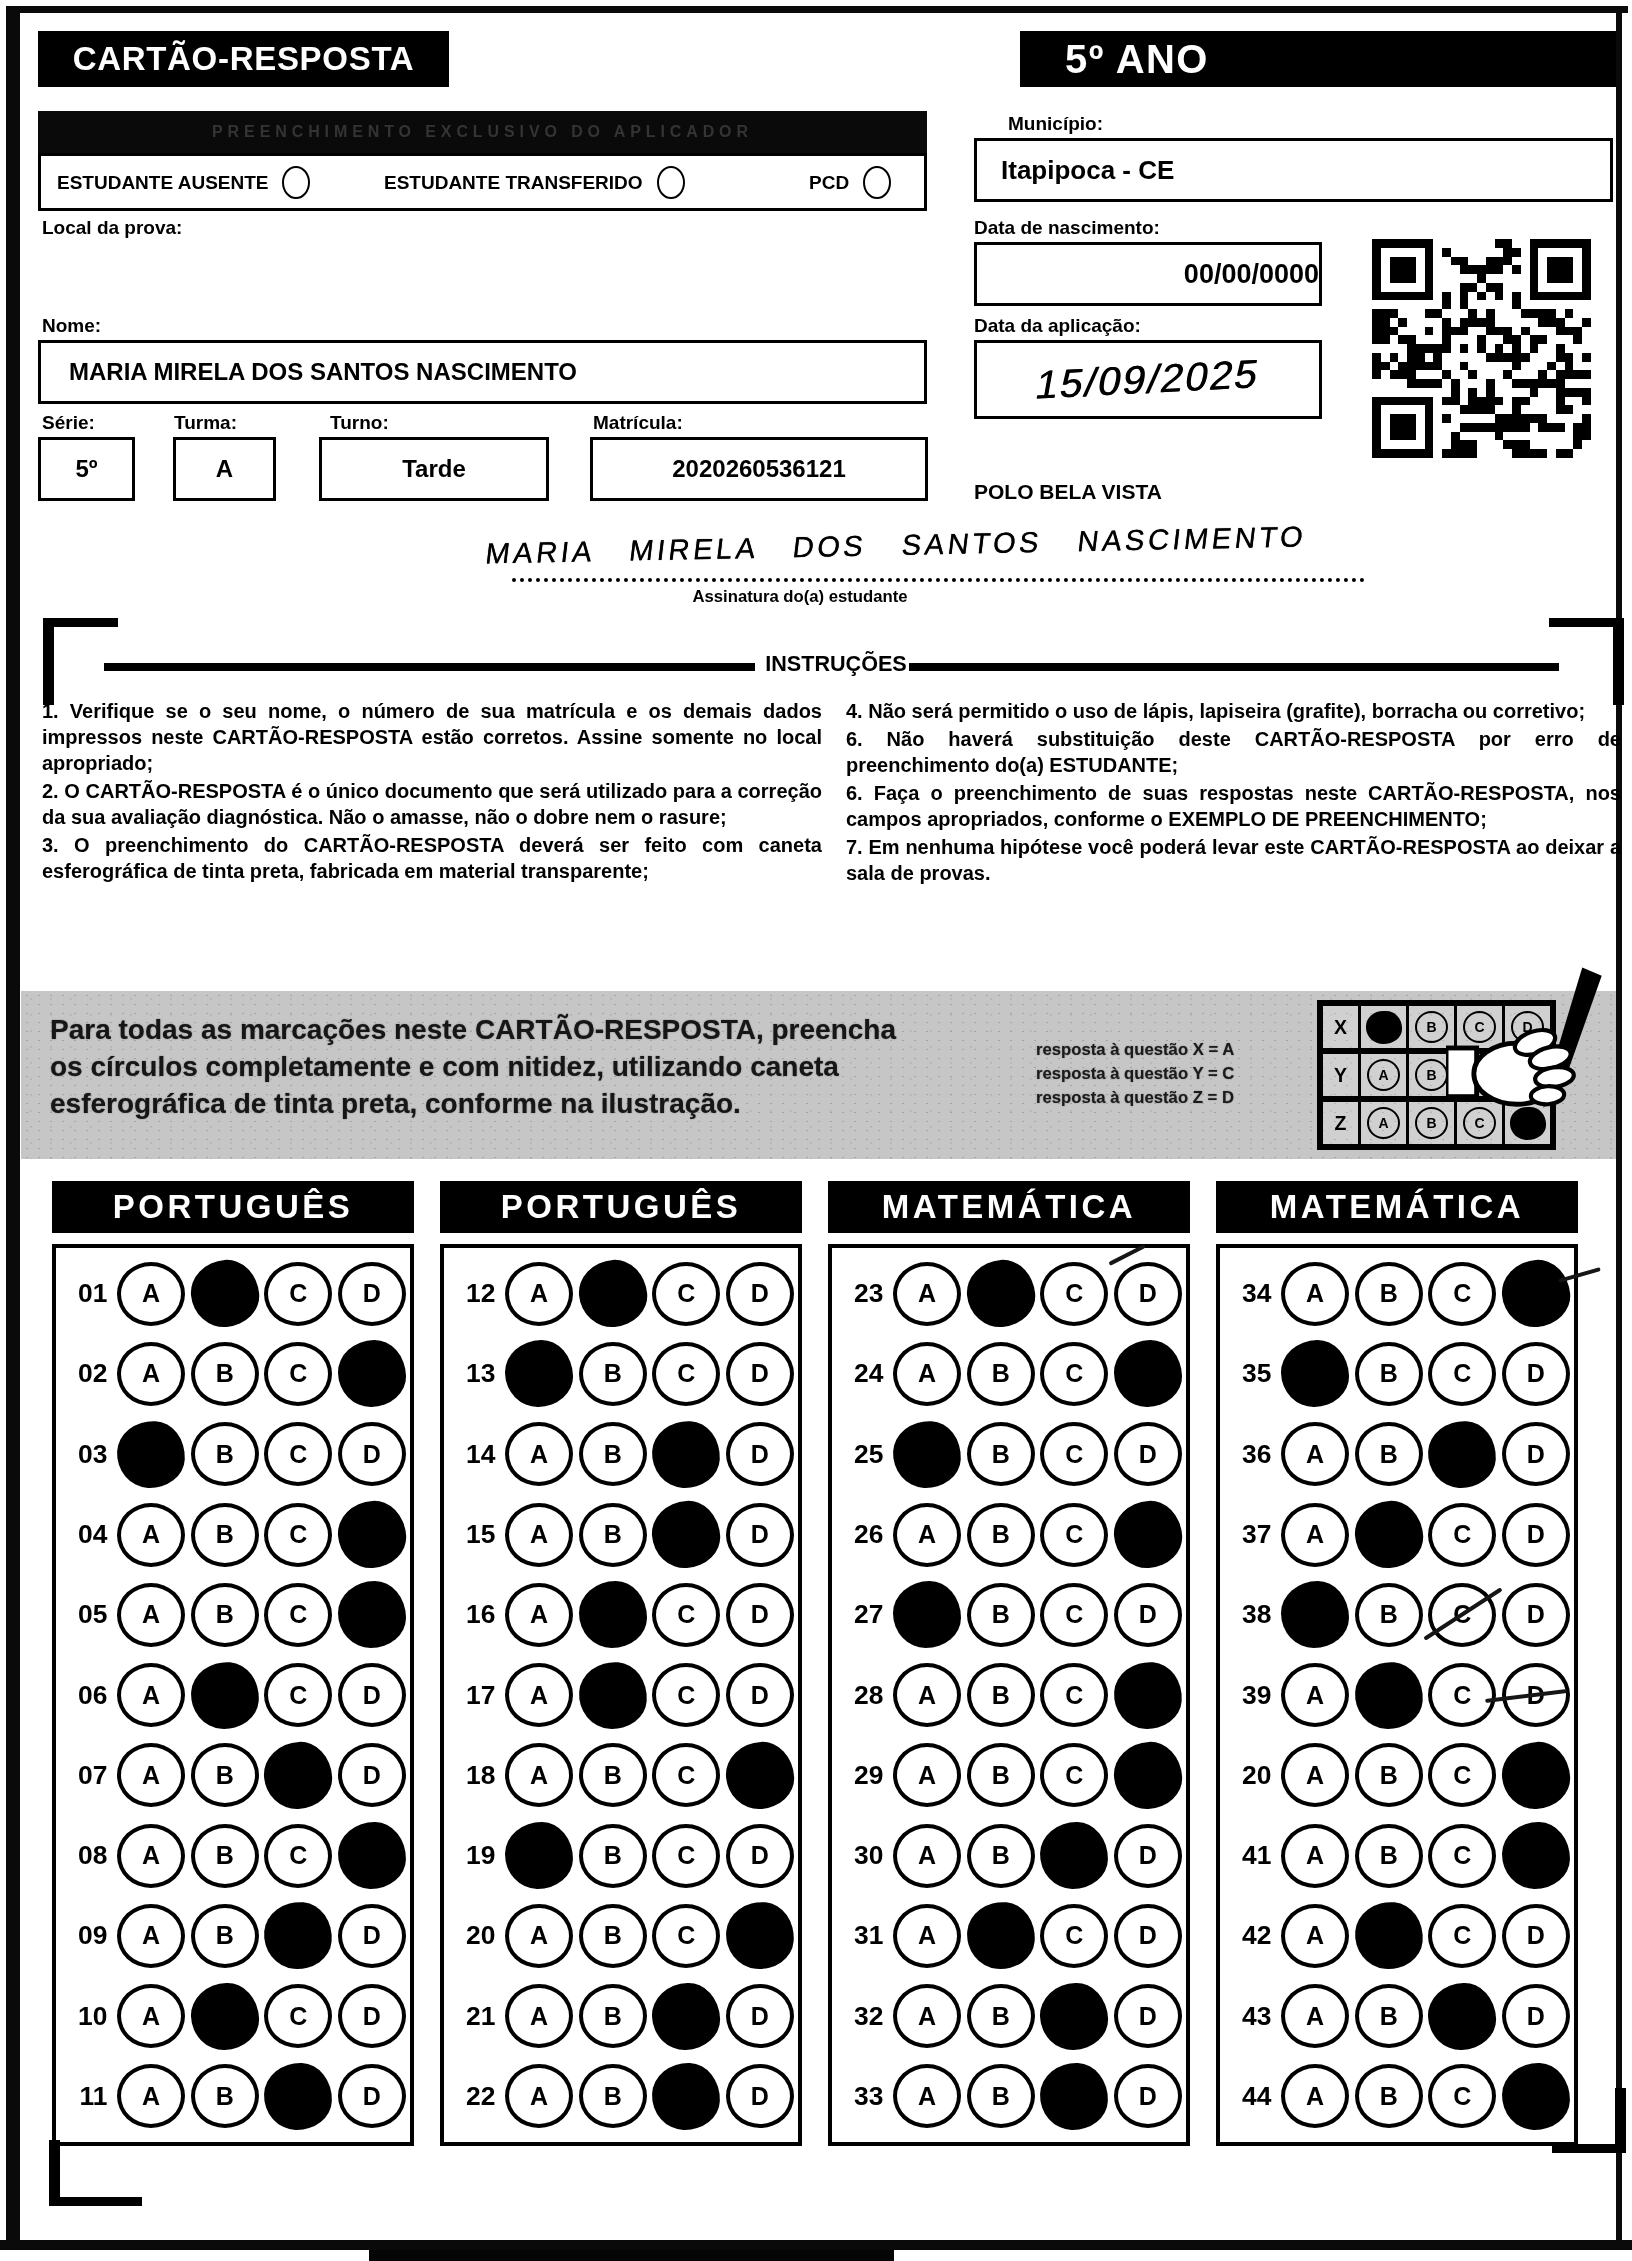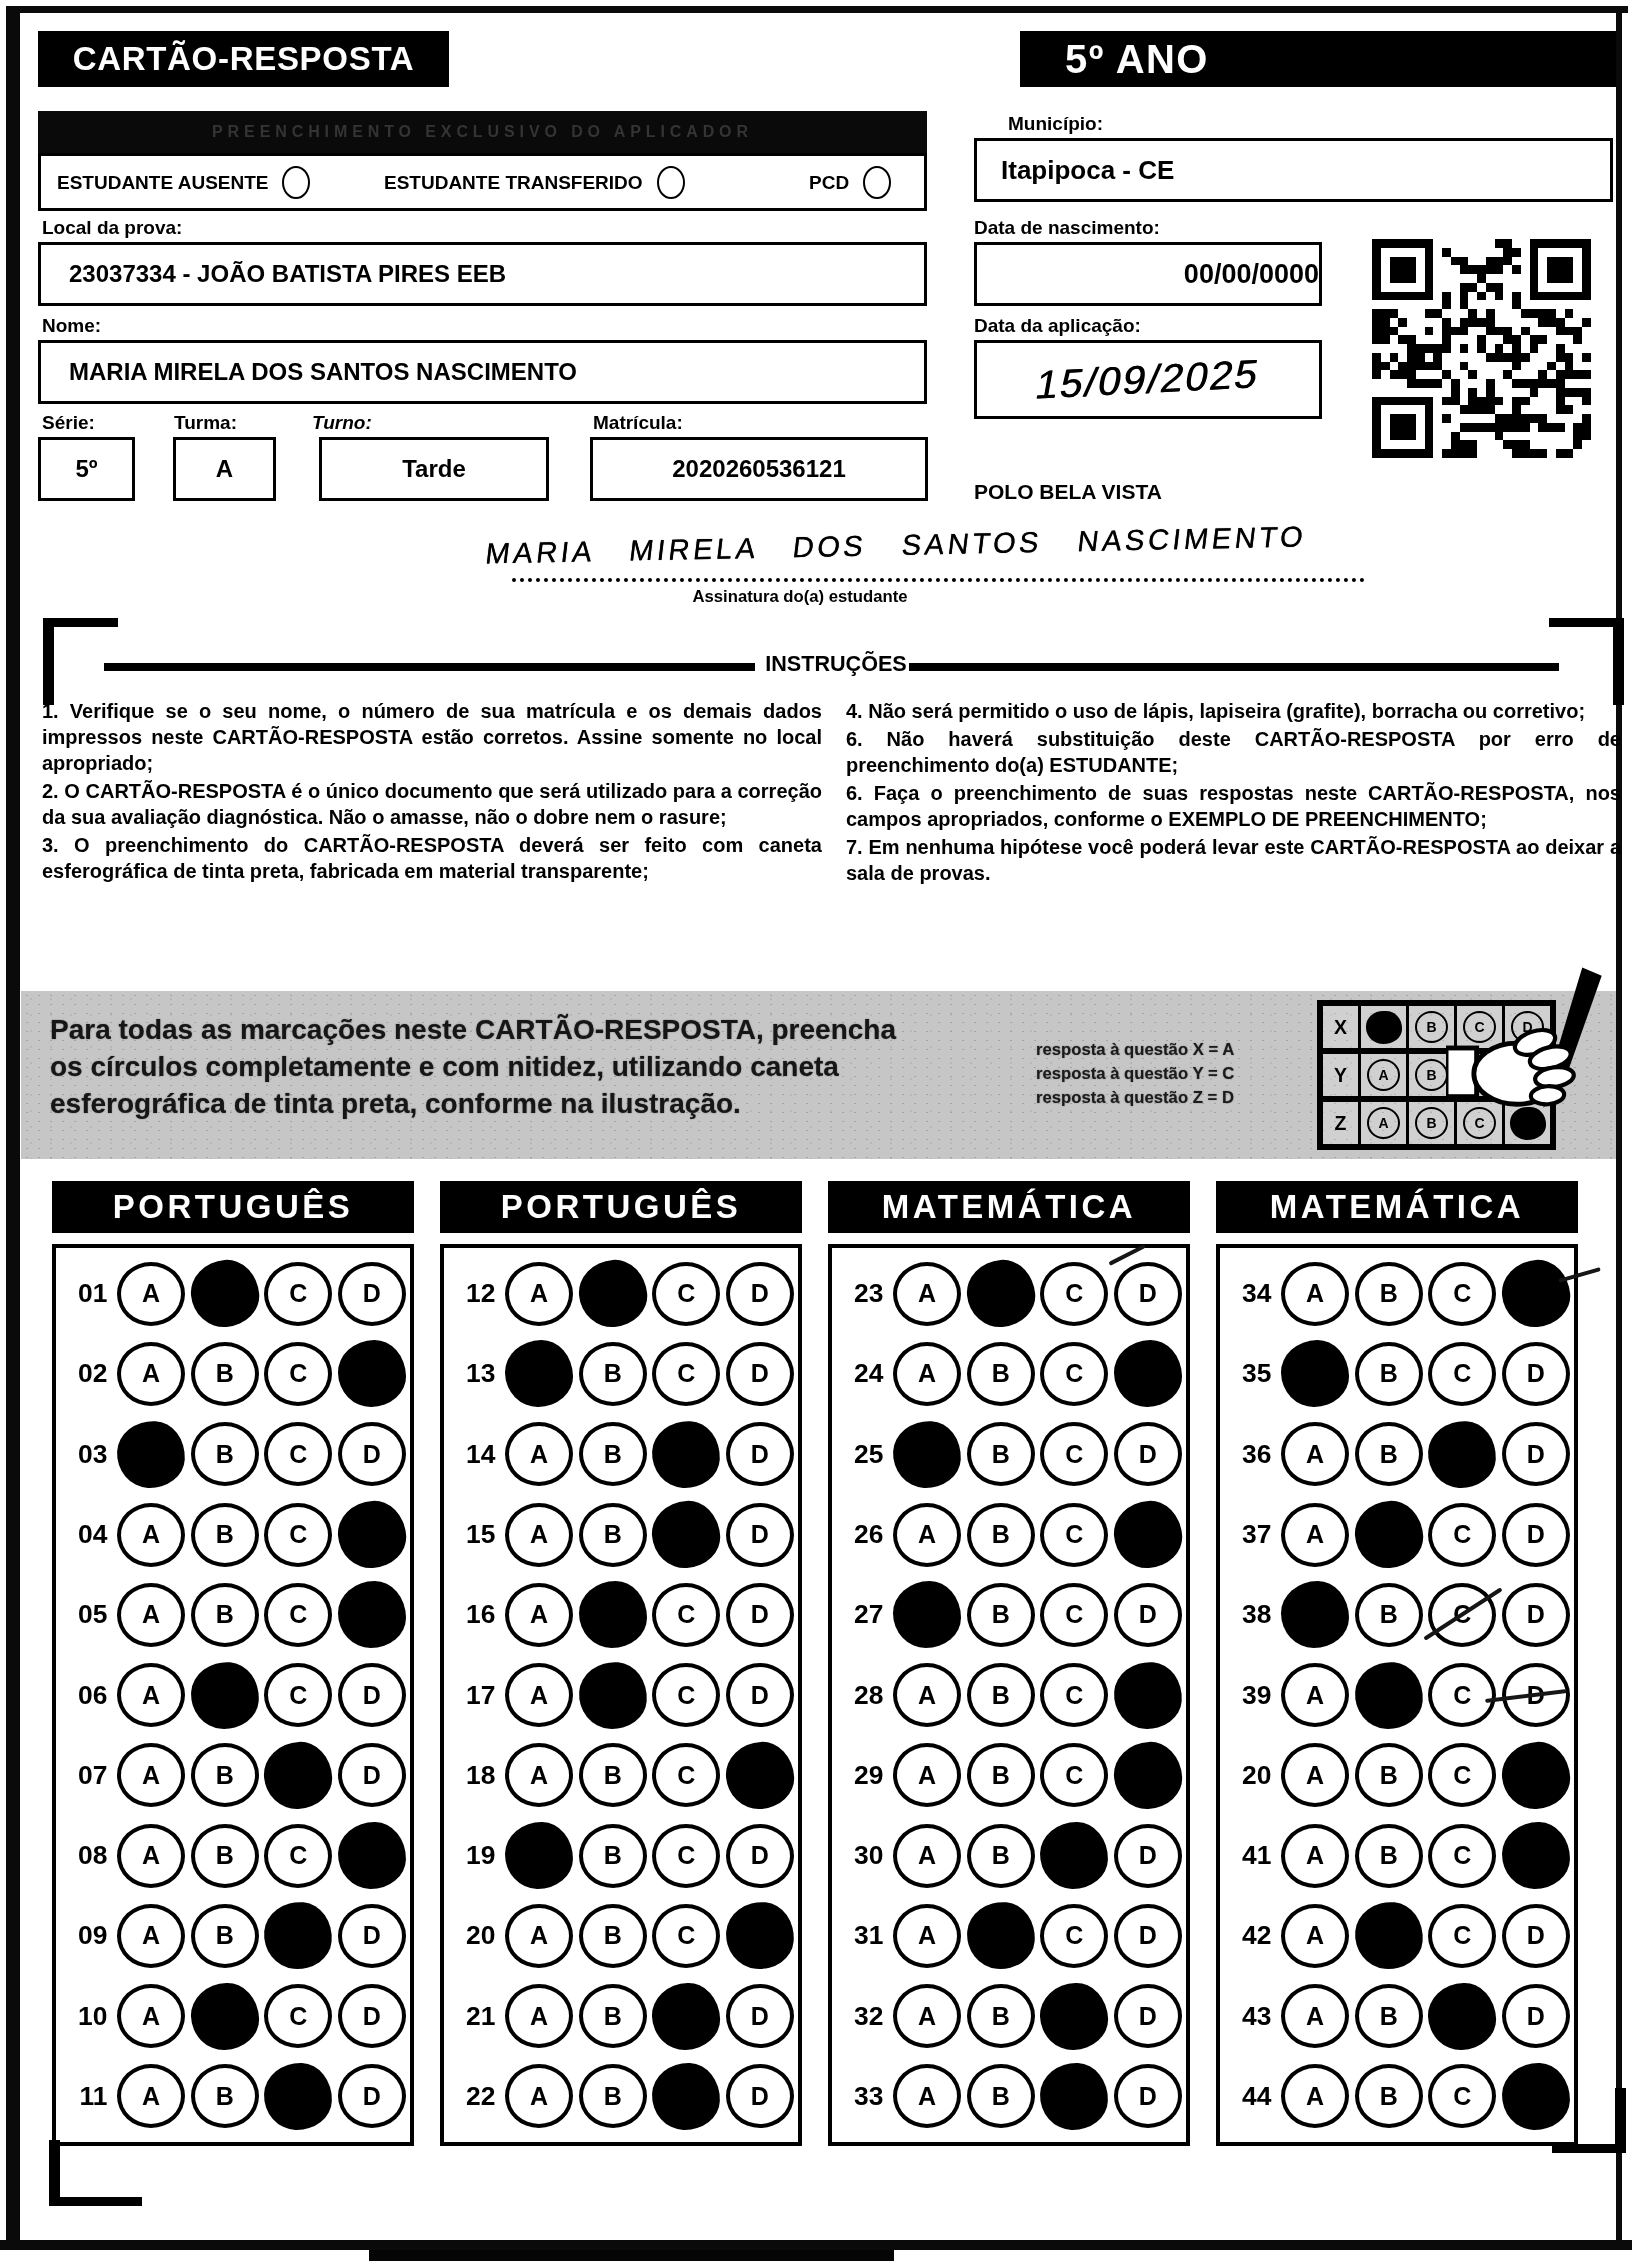--- a/index.html
+++ b/index.html
@@ -128,37 +128,34 @@
   <div class="chk-group" style="left:384px;top:166px;">
     <span class="chk-label">ESTUDANTE TRANSFERIDO</span>
     <span class="chk-circle"></span>
   </div>
   <div class="chk-group" style="left:809px;top:166px;">
     <span class="chk-label">PCD</span>
     <span class="chk-circle"></span>
   </div>
 
   <div class="abs field-label" style="left:42px;top:217px;">Local da prova:</div>
-  <div class="abs field-box" style="left:38px;top:242px;width:889px;height:64px;">
-    <span class="val" style="padding-left:28px;">23037334 - JOÃO BATISTA PIRES EEB</span>
-  </div>
   <div class="abs field-label" style="left:42px;top:315px;">Nome:</div>
   <div class="abs field-box" style="left:38px;top:340px;width:889px;height:64px;">
     <span class="val" style="padding-left:28px;">MARIA MIRELA DOS SANTOS NASCIMENTO</span>
   </div>
 
   <div class="abs field-label" style="left:42px;top:412px;">Série:</div>
   <div class="abs field-box" style="left:38px;top:437px;width:97px;height:64px;justify-content:center;">
     <span class="val">5º</span>
   </div>
   <div class="abs field-label" style="left:174px;top:412px;">Turma:</div>
   <div class="abs field-box" style="left:173px;top:437px;width:103px;height:64px;justify-content:center;">
     <span class="val">A</span>
   </div>
-  <div class="abs field-label" style="left:312px;top:412px;font-style:italic;">Turno:</div>
+  <div class="abs field-label" style="left:330px;top:412px;">Turno:</div>
   <div class="abs field-box" style="left:319px;top:437px;width:230px;height:64px;justify-content:center;">
     <span class="val">Tarde</span>
   </div>
   <div class="abs field-label" style="left:593px;top:412px;">Matrícula:</div>
   <div class="abs field-box" style="left:590px;top:437px;width:338px;height:64px;justify-content:center;">
     <span class="val">2020260536121</span>
   </div>
 
   <div class="abs field-label" style="left:974px;top:113px;margin-left:34px;">Município:</div>
   <div class="abs field-box" style="left:974px;top:138px;width:639px;height:64px;">

